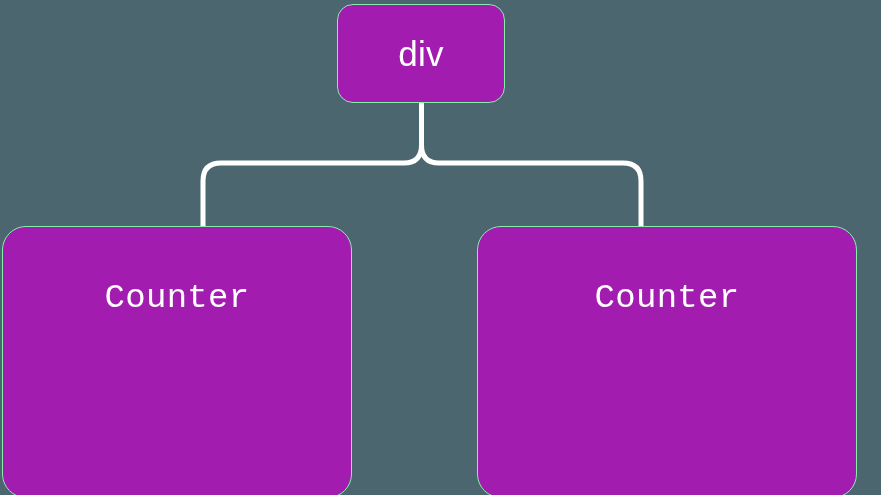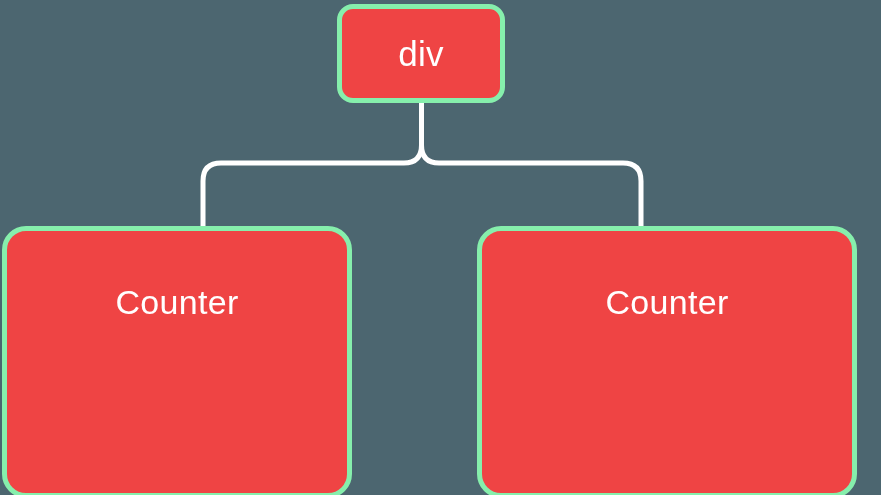--- a/index.html
+++ b/index.html
@@ -27,22 +27,22 @@
     top: 0;
     width: 881px;
     height: 495px;
     pointer-events: none;
   }
 
   
   .node {
     position: absolute;
     box-sizing: border-box;
-    background: #ef4444;
-    border: 5px solid #86efac;
+    background: #a21caf;
+    border: 1px solid #86efac;
     border-radius: 22px;
   }
 
   .node-div {
     left: 337px;
     top: 4px;
     width: 168px;
     height: 99px;
     border-radius: 16px;
     display: flex;
@@ -66,21 +66,21 @@
   .node-title {
     position: absolute;
     left: 0;
     right: 0;
     text-align: center;
     color: #ffffff;
     font-size: 34px;
     font-weight: 400;
     letter-spacing: 0.3px;
   }
-  .node-counter .node-title { top: 52px; }
+  .node-counter .node-title { top: 52px; font-family: Liberation Mono, monospace; }
 </style>
 </head>
 <body>
 
 <div id="stage">
 
   <svg id="connectors" viewBox="0 0 881 495" width="881" height="495" fill="none">
     <path d="M421.5 101 L421.5 145 Q421.5 163 439 163 L623 163 Q641 163 641 181 L641 226" stroke="#ffffff" stroke-width="5" stroke-linecap="round" fill="none"></path>
     <path d="M421.5 101 L421.5 145 Q421.5 163 404 163 L221 163 Q203 163 203 181 L203 226" stroke="#ffffff" stroke-width="5" stroke-linecap="round" fill="none"></path>
   </svg>

